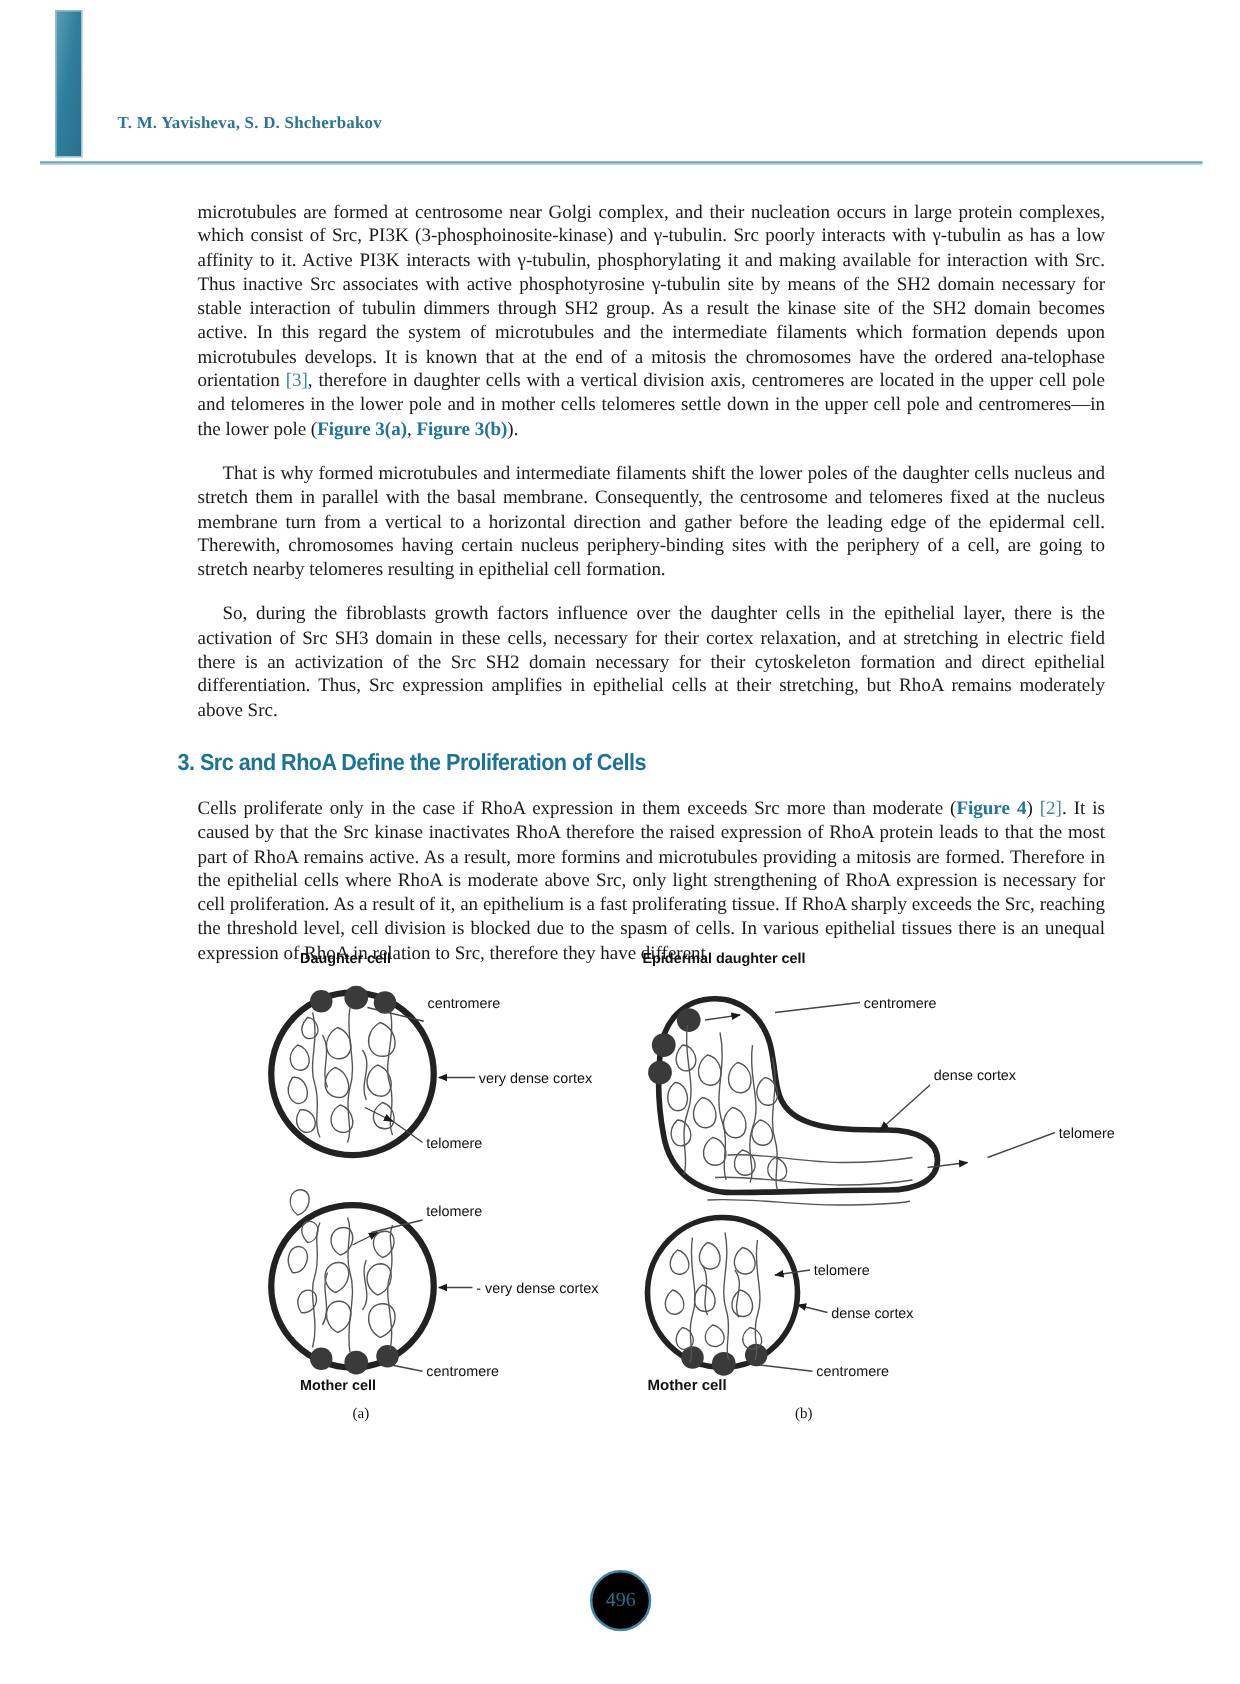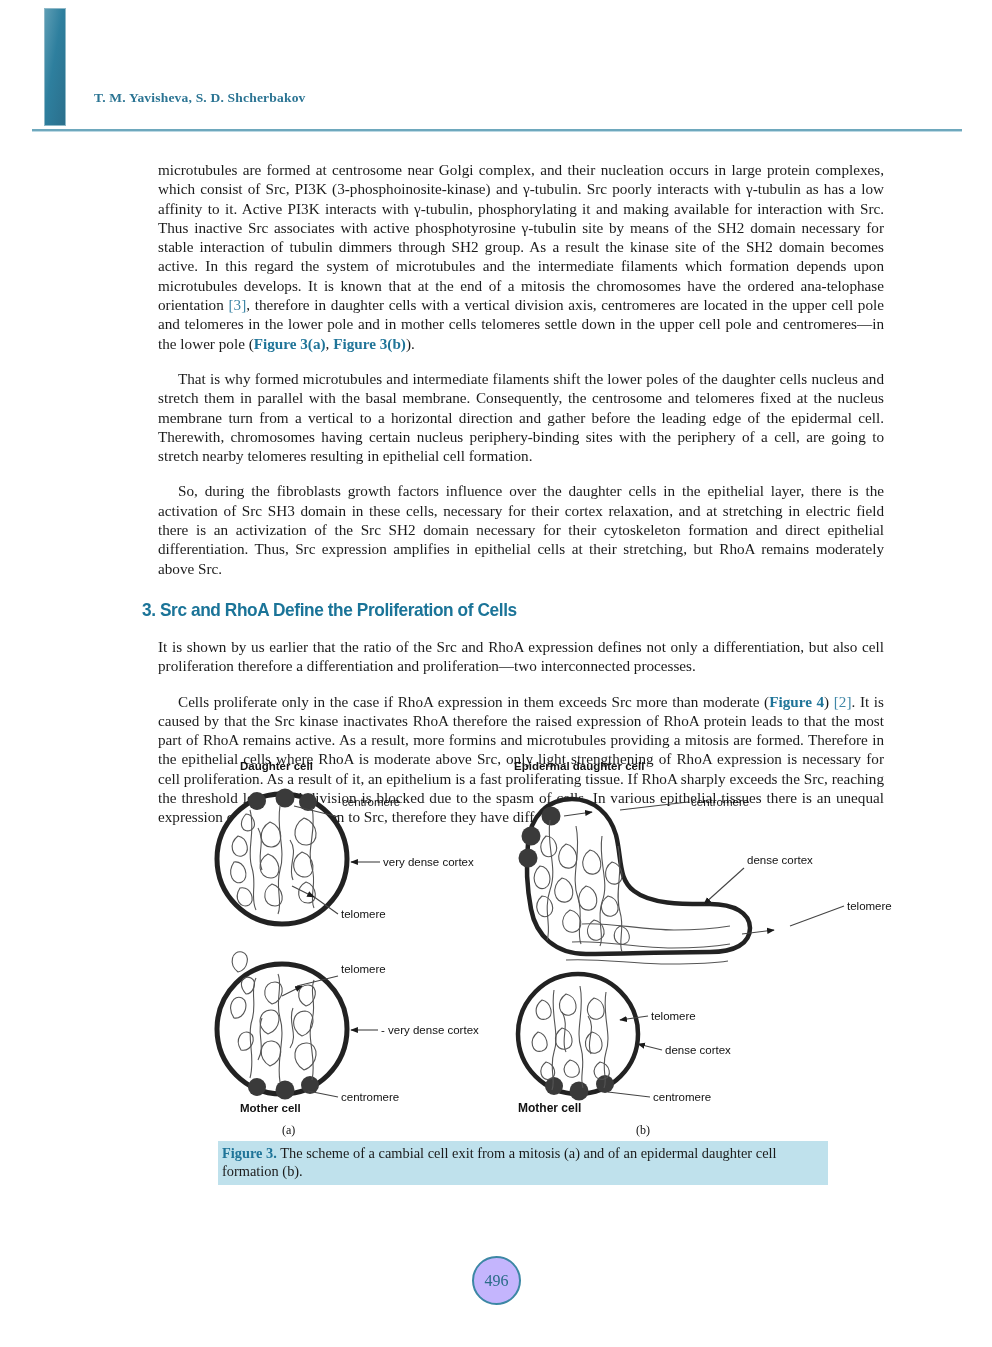--- a/index.html
+++ b/index.html
@@ -61,21 +61,21 @@
     position:absolute;left:76px;top:387px;width:610px;
     background:#bfe1ec;padding:3px 4px 5px 4px;box-sizing:border-box;
     font-family:"Liberation Serif",serif;font-size:14.4px;
     line-height:18px;color:#1b1b1b;text-align:left;
   }
   .caption b{color:#1f7498;}
 
   
   .page-badge{
     position:absolute;left:472px;top:1256px;width:49px;height:49px;
-    border-radius:50%;background:#c4b5fd;border:2px solid #3c87a4;
+    border-radius:50%;background:#000000;border:2px solid #3c87a4;
     box-sizing:border-box;
     display:flex;align-items:center;justify-content:center;
     font-family:"Liberation Serif",serif;font-size:16px;color:#2a6c88;
   }
 </style>
 </head>
 <body>
 
 <div class="page">
 
@@ -87,21 +87,20 @@
   <div class="col">
 
     <p class="body"><span>microtubules are formed at centrosome near Golgi complex, and their nucleation occurs in large protein complexes, which consist of Src, PI3K (3-phosphoinosite-kinase) and γ-tubulin. Src poorly interacts with γ-tubulin as has a low affinity to it. Active PI3K interacts with γ-tubulin, phosphorylating it and making available for interaction with Src. Thus inactive Src associates with active phosphotyrosine γ-tubulin site by means of the SH2 domain necessary for stable interaction of tubulin dimmers through SH2 group. As a result the kinase site of the SH2 domain becomes active. In this regard the system of microtubules and the intermediate filaments which formation depends upon microtubules develops. It is known that at the end of a mitosis the chromosomes have the ordered ana-telophase orientation </span><span class="ref">[3]</span><span>, therefore in daughter cells with a vertical division axis, centromeres are located in the upper cell pole and telomeres in the lower pole and in mother cells telomeres settle down in the upper cell pole and centromeres—in the lower pole (</span><span class="figref">Figure 3(a)</span><span>, </span><span class="figref">Figure 3(b)</span><span>).</span></p>
 
     <p class="body">That is why formed microtubules and intermediate filaments shift the lower poles of the daughter cells nucleus and stretch them in parallel with the basal membrane. Consequently, the centrosome and telomeres fixed at the nucleus membrane turn from a vertical to a horizontal direction and gather before the leading edge of the epidermal cell. Therewith, chromosomes having certain nucleus periphery-binding sites with the periphery of a cell, are going to stretch nearby telomeres resulting in epithelial cell formation.</p>
 
     <p class="body">So, during the fibroblasts growth factors influence over the daughter cells in the epithelial layer, there is the activation of Src SH3 domain in these cells, necessary for their cortex relaxation, and at stretching in electric field there is an activization of the Src SH2 domain necessary for their cytoskeleton formation and direct epithelial differentiation. Thus, Src expression amplifies in epithelial cells at their stretching, but RhoA remains moderately above Src.</p>
 
     <h2 class="section">3. Src and RhoA Define the Proliferation of Cells</h2>
 
-    <p class="body">It is shown by us earlier that the ratio of the Src and RhoA expression defines not only a differentiation, but also cell proliferation therefore a differentiation and proliferation—two interconnected processes.</p>
 
     <p class="body"><span>Cells proliferate only in the case if RhoA expression in them exceeds Src more than moderate (</span><span class="figref">Figure 4</span><span>) </span><span class="ref">[2]</span><span>. It is caused by that the Src kinase inactivates RhoA therefore the raised expression of RhoA protein leads to that the most part of RhoA remains active. As a result, more formins and microtubules providing a mitosis are formed. Therefore in the epithelial cells where RhoA is moderate above Src, only light strengthening of RhoA expression is necessary for cell proliferation. As a result of it, an epithelium is a fast proliferating tissue. If RhoA sharply exceeds the Src, reaching the threshold level, cell division is blocked due to the spasm of cells. In various epithelial tissues there is an unequal expression of RhoA in relation to Src, therefore they have different</span></p>
   </div>
 
   <div class="figure">
     <svg class="fig-svg" width="758" height="400" viewBox="0 0 758 400">
       <defs>
         <marker id="ah" viewBox="0 0 10 10" refX="9" refY="5" markerWidth="7" markerHeight="7" orient="auto-start-reverse">
           <path d="M0,1 L10,5 L0,9 z" fill="#1a1a1a"></path>
         </marker>
@@ -252,20 +251,19 @@
         <text x="523" y="300" font-family="Liberation Sans, sans-serif" font-size="11.5" fill="#111">dense cortex</text>
 
         <path d="M508,343 L466,338" stroke="#444" stroke-width="1.1" fill="none"></path>
         <text x="511" y="347" font-family="Liberation Sans, sans-serif" font-size="11.5" fill="#111">centromere</text>
       </g>
 
       <text x="376" y="358" font-family="Liberation Sans, sans-serif" font-size="12" font-weight="bold" fill="#111">Mother cell</text>
       <text x="494" y="380" font-family="Liberation Serif, serif" font-size="12" fill="#111">(b)</text>
     </svg>
 
-    <div class="caption"><b>Figure 3.</b><span> The scheme of a cambial cell exit from a mitosis (a) and of an epidermal daughter cell formation (b).</span></div>
   </div>
 
   <div class="page-badge">
     <span>496</span>
   </div>
 
 </div>
 
 </body></html>

